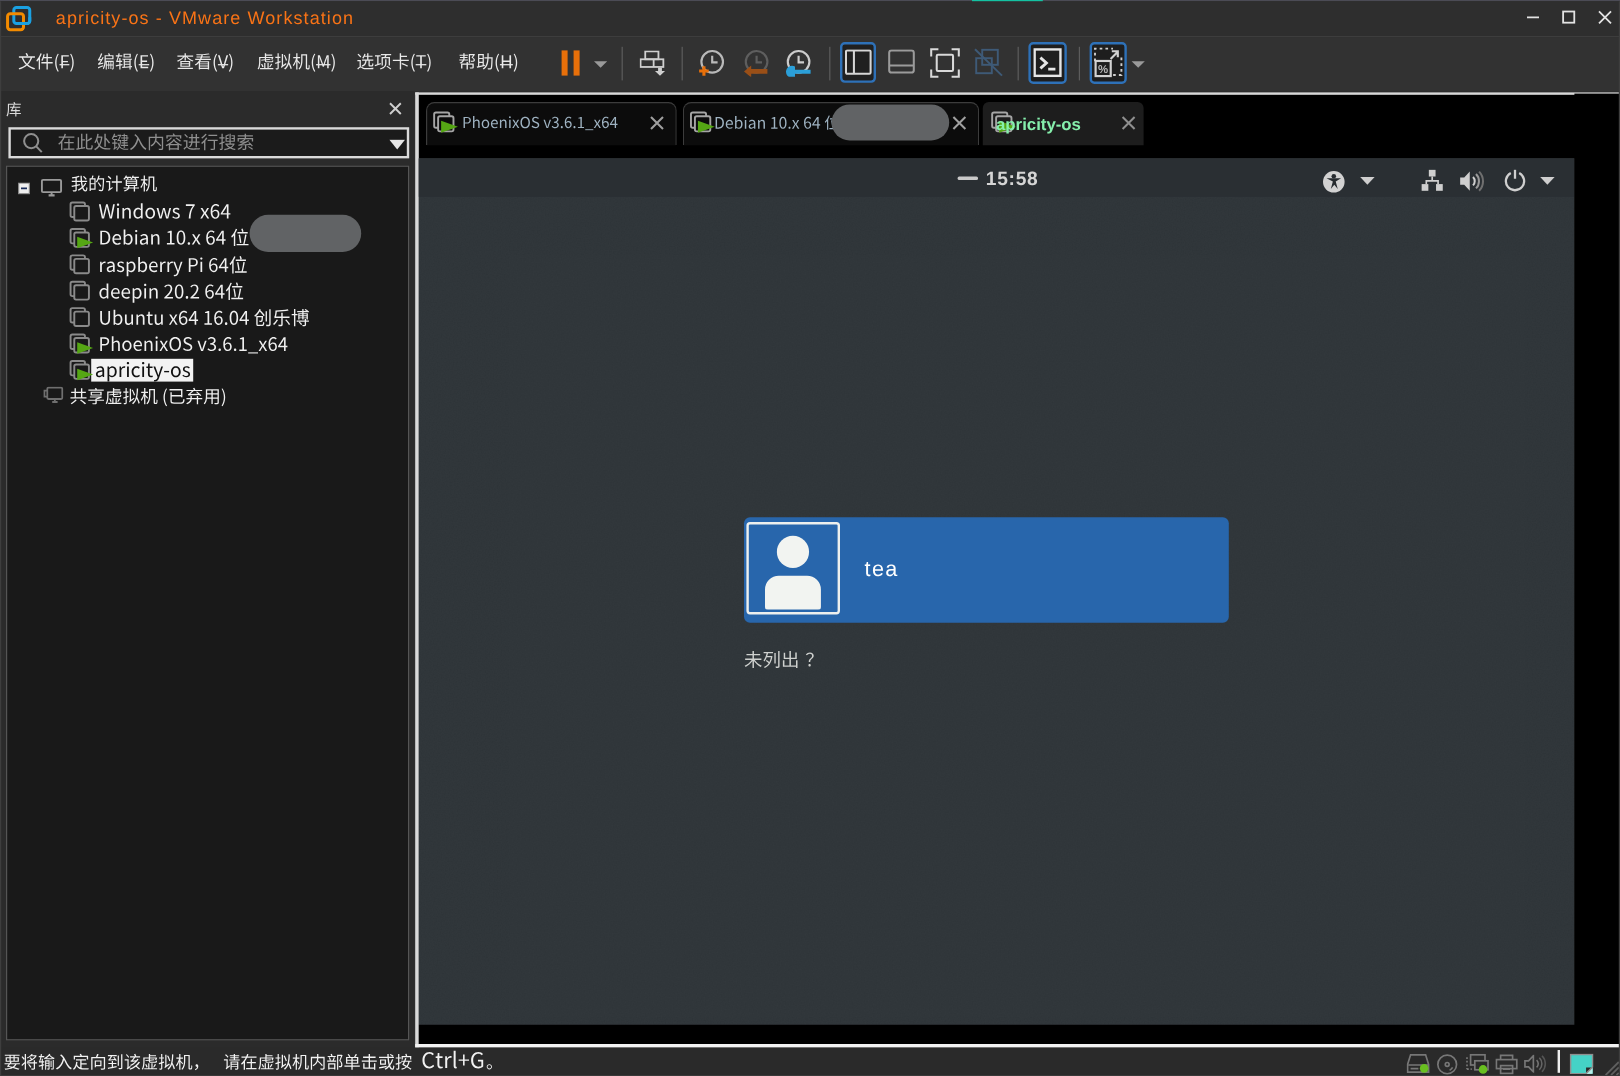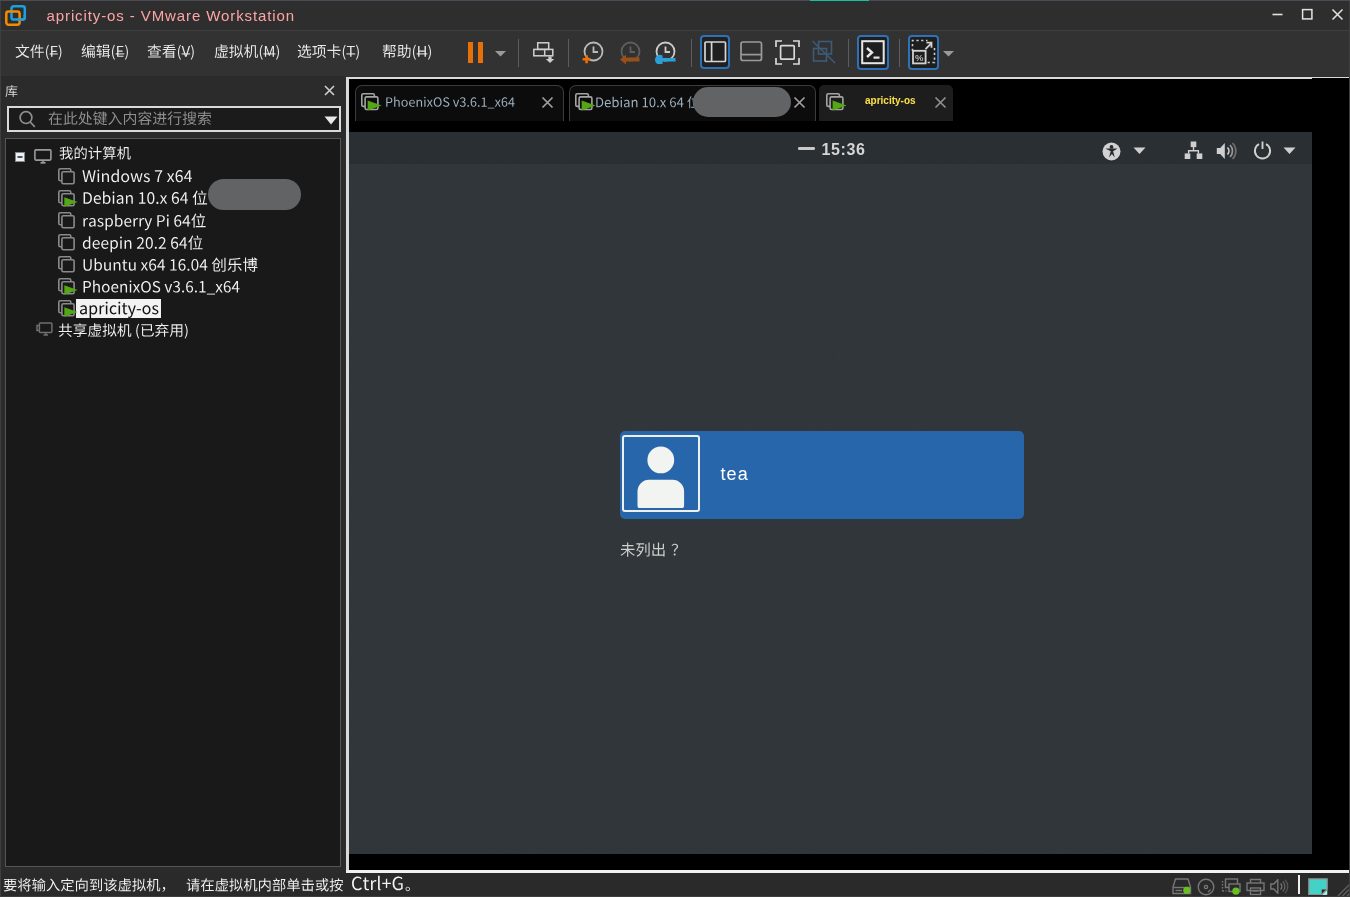--- a/index.html
+++ b/index.html
@@ -114,21 +114,21 @@
   </svg>
 <div class="abs" style="left:0;top:0;width:1350px;height:1px;background:#4b4b55"></div>
 <div class="abs" style="left:810px;top:0;width:59px;height:2px;background:#14c2a2"></div>
 <div class="abs" style="left:0;top:1px;width:1350px;height:30px;background:#2e2e2e"></div>
 <div class="abs" style="left:0;top:30px;width:1350px;height:1px;background:#3d3d3d"></div>
 <svg class="abs" style="left:4px;top:4px" width="23" height="23" viewBox="0 0 23 23">
 <rect x="7.5" y="2.3" width="13.3" height="13.3" rx="2.2" fill="none" stroke="#1ba1e2" stroke-width="2.5"></rect>
 <rect x="2.3" y="7.5" width="13.3" height="13.3" rx="2.2" fill="none" stroke="#f38b00" stroke-width="2.5"></rect>
 <path d="M13.5 15.6 h5.1 a2.2 2.2 0 0 0 2.2 -2.2 v-3" fill="none" stroke="#1ba1e2" stroke-width="2.5"></path>
 </svg>
-<div class="abs" style="left:46.5px;top:7.2px;font-size:15px;color:#fca5a5;letter-spacing:0.9px">apricity-os - VMware Workstation</div>
+<div class="abs" style="left:46.5px;top:7.2px;font-size:15px;color:#f97316;letter-spacing:0.9px">apricity-os - VMware Workstation</div>
 <svg class="abs" style="left:1265px;top:5px" width="85" height="22" viewBox="0 0 85 22">
     <line x1="7.5" y1="9.5" x2="17.5" y2="9.5" stroke="#e3e3e3" stroke-width="1.6"></line>
     <rect x="37.6" y="4.6" width="9.3" height="9.3" fill="none" stroke="#e3e3e3" stroke-width="1.5"></rect>
     <path d="M67.5 4.5 l10 10 M77.5 4.5 l-10 10" stroke="#e3e3e3" stroke-width="1.5"></path>
   </svg>
 <div class="abs" style="left:0;top:31px;width:1350px;height:45px;background:#323232"></div>
 <svg style="position:absolute;left:15.2px;top:42.0px;overflow:visible" width="47.8" height="19.2">
     <g transform="translate(0,14.8) scale(0.014800,-0.014800)" fill="#e9e9e9">
       <use href="#u6587" x="0"></use>
       <use href="#u4EF6" x="1000"></use>
@@ -553,35 +553,35 @@
 <svg class="abs" style="left:793.0px;top:95.5px" width="13" height="13">
     <path d="M1.5 1.5 l10 10 M11.5 1.5 l-10 10" stroke="#a0a0a0" stroke-width="1.7"></path>
   </svg>
 <div class="abs" style="left:693px;top:87px;width:98px;height:30px;background:#616365;border-radius:15px"></div>
 <div class="abs" style="left:819px;top:84.5px;width:133.5px;height:36px;background:#1d1d1d;border-radius:5px 5px 0 0"></div>
 <svg class="abs" style="left:826.0px;top:93.4px;overflow:visible" width="22" height="18" viewBox="0 0 22 18">
     <rect x="0.8" y="0.8" width="12.6" height="12.6" rx="1.5" fill="none" stroke="#a5a5a5" stroke-width="1.6"></rect>
     <rect x="4.1" y="3.9" width="12.8" height="12.6" rx="1.5" fill="#1d1d1d" stroke="#a5a5a5" stroke-width="1.6"></rect>
     <path d="M6.6 7.6 v10 l14 -5 z" fill="#55a614"></path>
   </svg>
-<div class="abs" style="left:865px;top:95px;font-size:10px;font-weight:bold;color:#fde047">apricity-os</div>
+<div class="abs" style="left:830px;top:95px;font-size:14px;font-weight:bold;color:#86efac">apricity-os</div>
 <svg class="abs" style="left:933.5px;top:95.5px" width="13" height="13">
     <path d="M1.5 1.5 l10 10 M11.5 1.5 l-10 10" stroke="#8f8f8f" stroke-width="1.7"></path>
   </svg>
 <div class="abs" style="left:348.5px;top:132px;width:963.5px;height:722px;background:#2e3438"></div>
 <svg class="abs" style="left:348.5px;top:132px" width="963.5" height="722">
     <filter id="nz">
       <feTurbulence type="fractalNoise" baseFrequency="0.9" numOctaves="1" stitchTiles="stitch"></feTurbulence>
       <feColorMatrix type="matrix" values="0 0 0 0 0.75 0 0 0 0 0.78 0 0 0 0 0.8 0 0 0 0.5 0"></feColorMatrix>
     </filter>
     <rect width="963.5" height="722" filter="url(#nz)" opacity="0.055"></rect>
   </svg>
 <div class="abs" style="left:348.5px;top:132px;width:963.5px;height:32px;background:#2a2f33"></div>
 <div class="abs" style="left:798.4px;top:147.2px;width:16.4px;height:2.6px;background:#c9c9c9;border-radius:1.3px"></div>
-<div class="abs" style="left:821.5px;top:141.4px;font-size:16px;font-weight:bold;color:#d5d5d5;letter-spacing:0.6px">15:36</div>
+<div class="abs" style="left:821.5px;top:141.4px;font-size:16px;font-weight:bold;color:#d5d5d5;letter-spacing:0.6px">15:58</div>
 <svg class="abs" style="left:1102px;top:141.5px" width="19" height="19" viewBox="0 0 19 19">
 <circle cx="9.5" cy="9.5" r="9" fill="#d2d2d2"></circle>
 <circle cx="9.5" cy="4.9" r="1.9" fill="#262b2f"></circle>
 <path d="M3.4 6.6 h12.2 l-4.5 2.6 l1.7 6.2 -2.9 -3.4 -2.9 3.4 1.7 -6.2 z" fill="#262b2f"></path>
   </svg>
 <svg class="abs" style="left:1132.5px;top:146.8px" width="13" height="8">
     <path d="M0.5 0.5 h12 l-6 6.5z" fill="#cfcfcf"></path>
   </svg>
 <svg class="abs" style="left:1183.5px;top:140.5px" width="19" height="19" viewBox="0 0 19 19" fill="#cfcfcf">
 <rect x="6.7" y="0.5" width="5.6" height="5.6"></rect>

